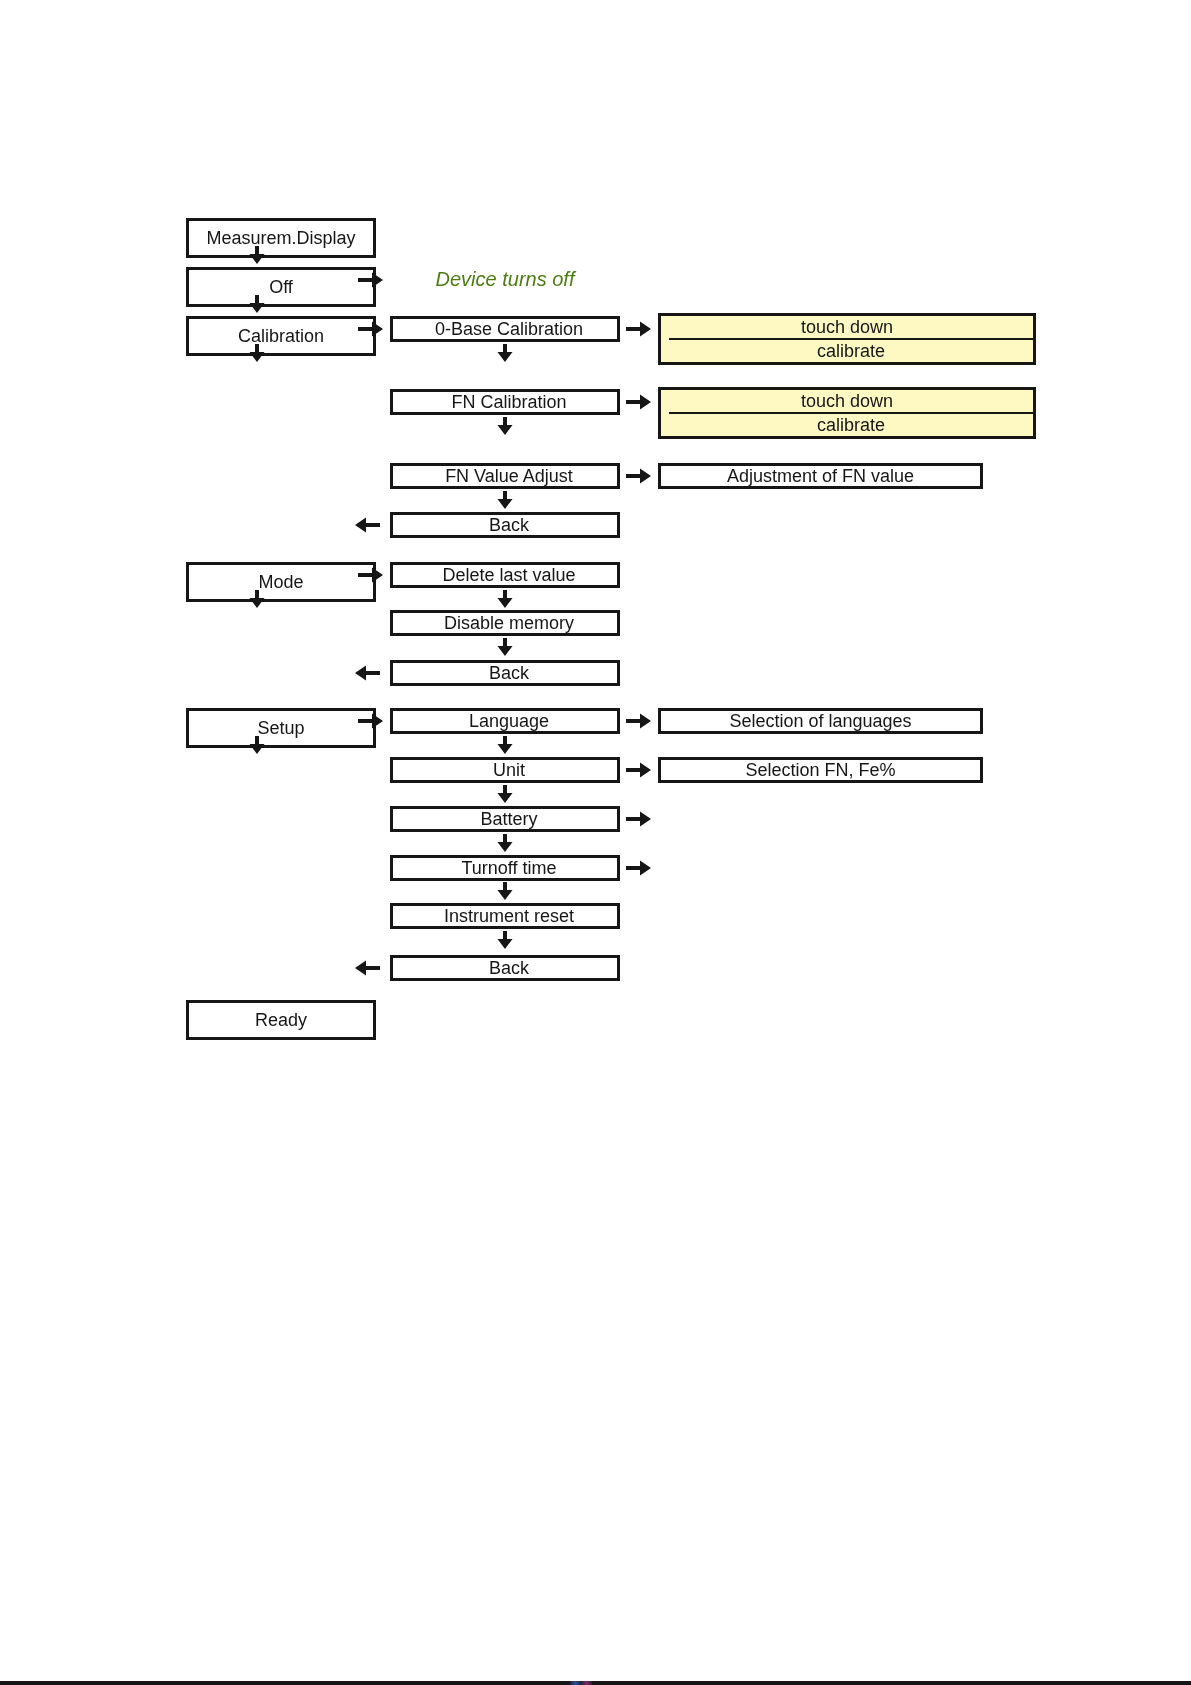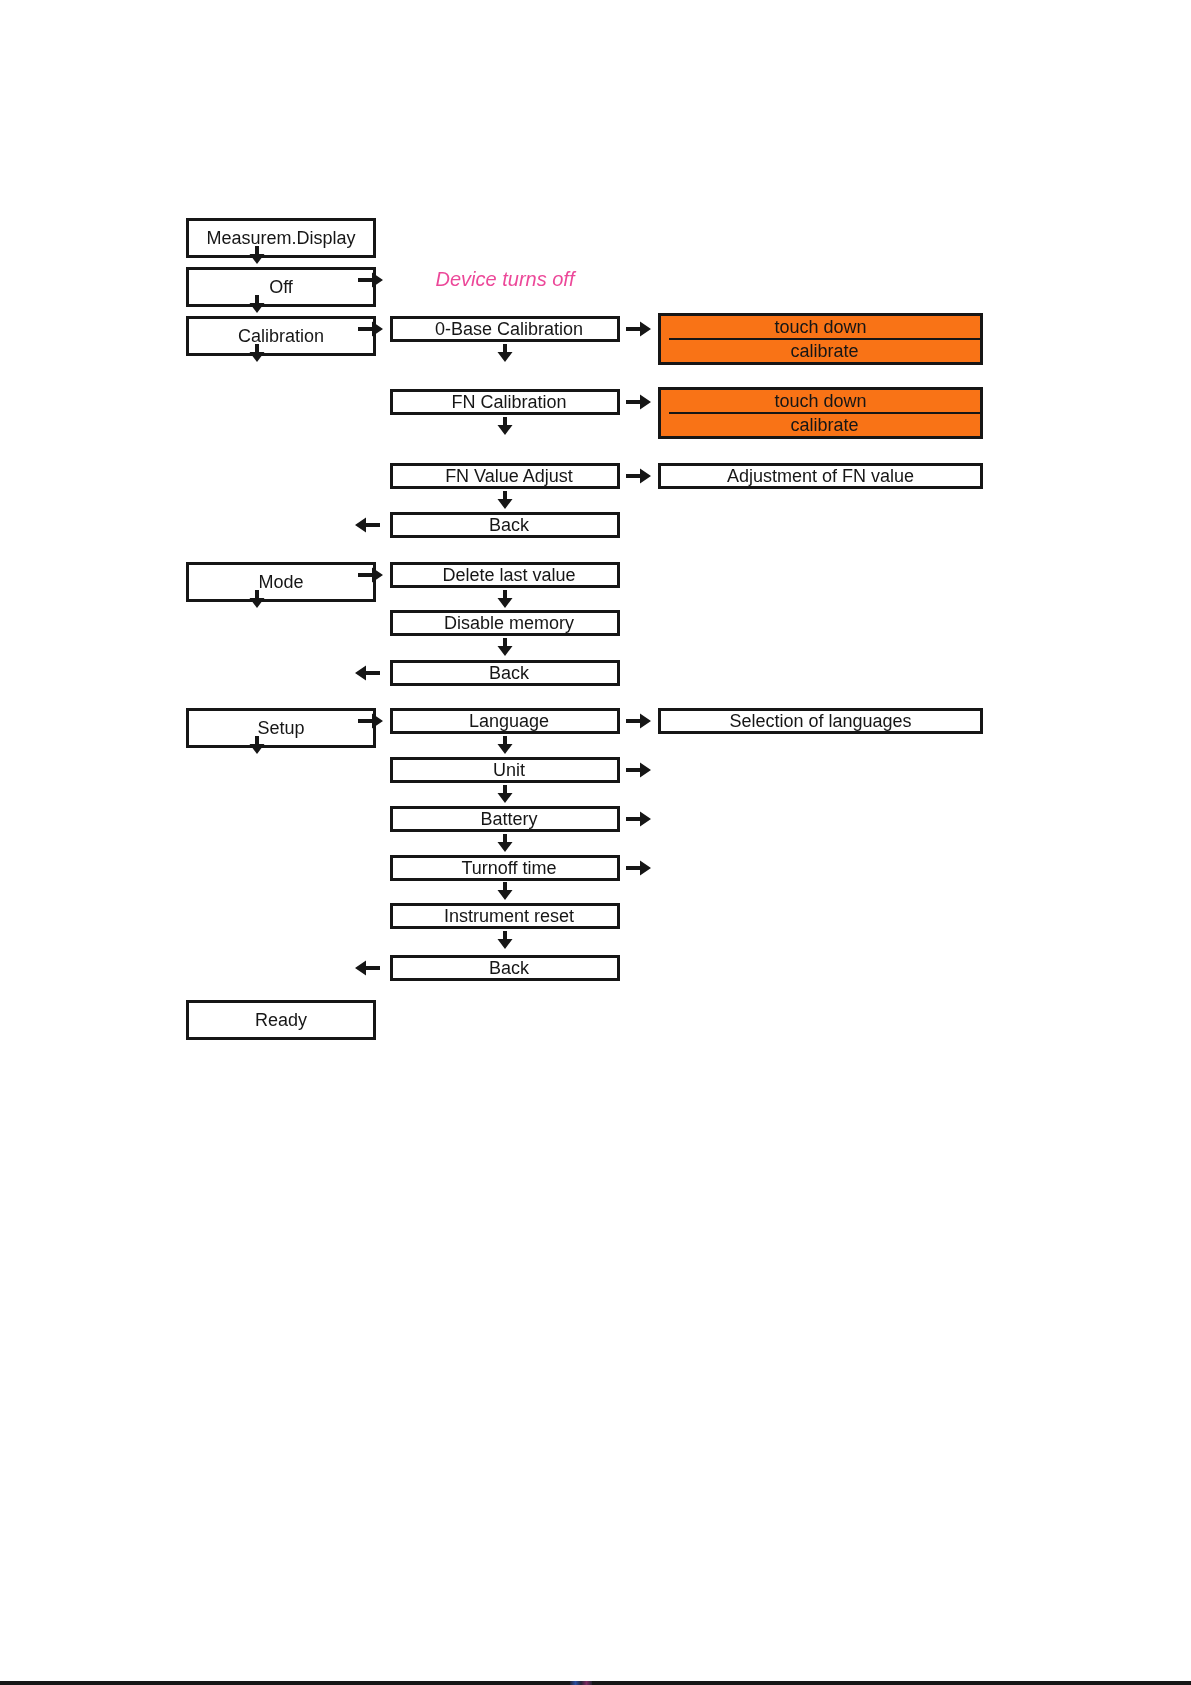--- a/index.html
+++ b/index.html
@@ -18,36 +18,36 @@
     background:#fff;
     display:flex;align-items:center;justify-content:center;
     font-size:18px;line-height:20px;
     white-space:nowrap;
     color:#161616;
   }
   .col1{left:176px;width:190px;height:40px;margin-left:10px;}
   .col2{left:390px;width:230px;height:26px;padding-left:8px;}
   .col3{left:658px;width:325px;height:26px;}
   .stack{
-    position:absolute;left:658px;width:325px;height:52px;
-    box-sizing:border-box;border:3px solid #161616;background:#f97316;
+    position:absolute;left:658px;width:378px;height:52px;
+    box-sizing:border-box;border:3px solid #161616;background:#fef9c3;
     display:flex;flex-direction:column;
   }
   .stack .row{
     box-sizing:border-box;height:22px;
     display:flex;align-items:center;justify-content:center;
     font-size:18px;line-height:20px;color:#161616;
   }
   .stack .row + .row{border-top:2px solid #161616;height:24px;margin-left:8px;}
   .arrow{position:absolute;display:block;}
   .arrow svg{display:block;}
   .note{
     position:absolute;left:420px;top:266px;width:170px;height:26px;
     display:flex;align-items:center;justify-content:center;
-    font-size:20px;font-style:italic;font-weight:500;color:#ec4899;
+    font-size:20px;font-style:italic;font-weight:500;color:#4d7c0f;
     white-space:nowrap;
   }
   .bottom-bar{
     position:absolute;left:0;bottom:0;width:1191px;height:4px;
     background:#161616;
   }
   .bottom-bar .artifact{
     position:absolute;left:570px;top:0;width:22px;height:4px;
     background:linear-gradient(90deg,#223,#2a4da0,#223,#7a2a60,#223);
   }
@@ -81,20 +81,21 @@
   <div class="stack" style="top:313px">
     <div class="row">touch down</div>
     <div class="row">calibrate</div>
   </div>
   <div class="stack" style="top:387px">
     <div class="row">touch down</div>
     <div class="row">calibrate</div>
   </div>
   <div class="box col3" style="top:708px">Selection of languages</div>
   <div class="box col3" style="top:463px">Adjustment of FN value</div>
+  <div class="box col3" style="top:757px">Selection FN, Fe%</div>
 
   <div class="note">Device turns off</div>
 
   <span class="arrow" style="left:248px;top:246px">
       <svg width="18" height="18" viewBox="0 0 18 18">
         <path d="M7 0h4v8h5.5L9 18 1.5 8H7z" fill="#161616"></path>
       </svg>
     </span>
   <span class="arrow" style="left:248px;top:295px">
       <svg width="18" height="18" viewBox="0 0 18 18">

